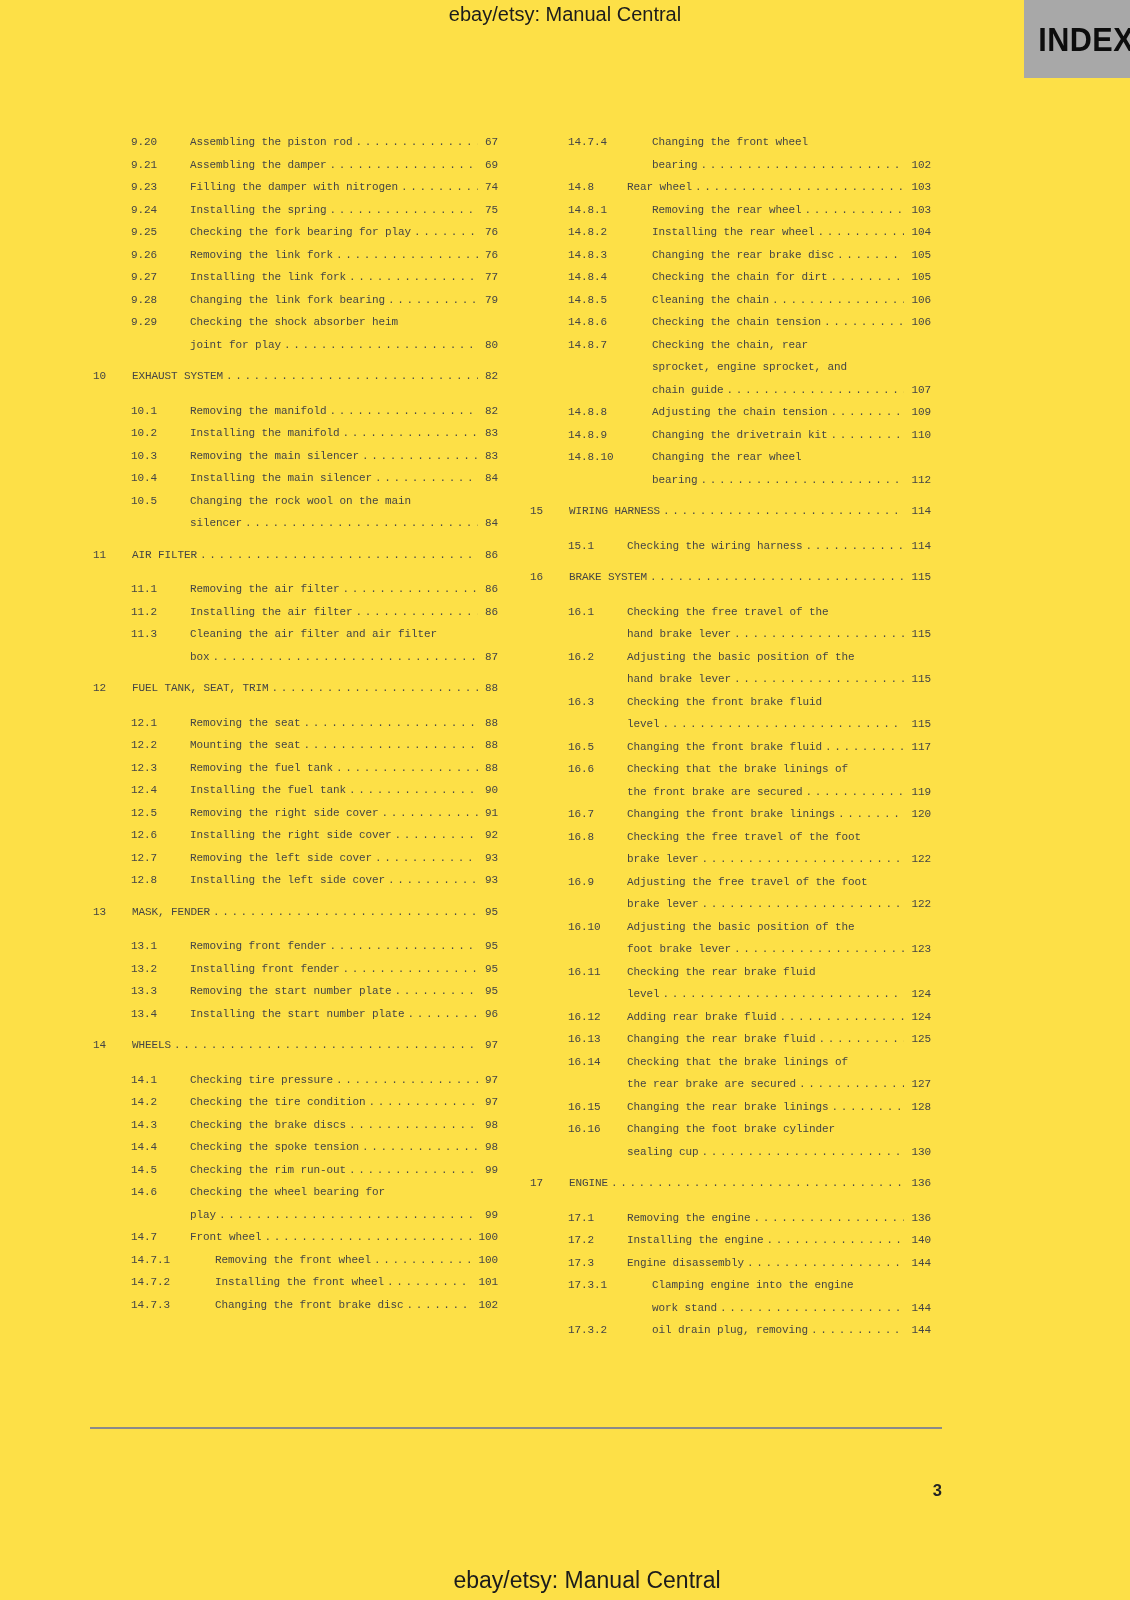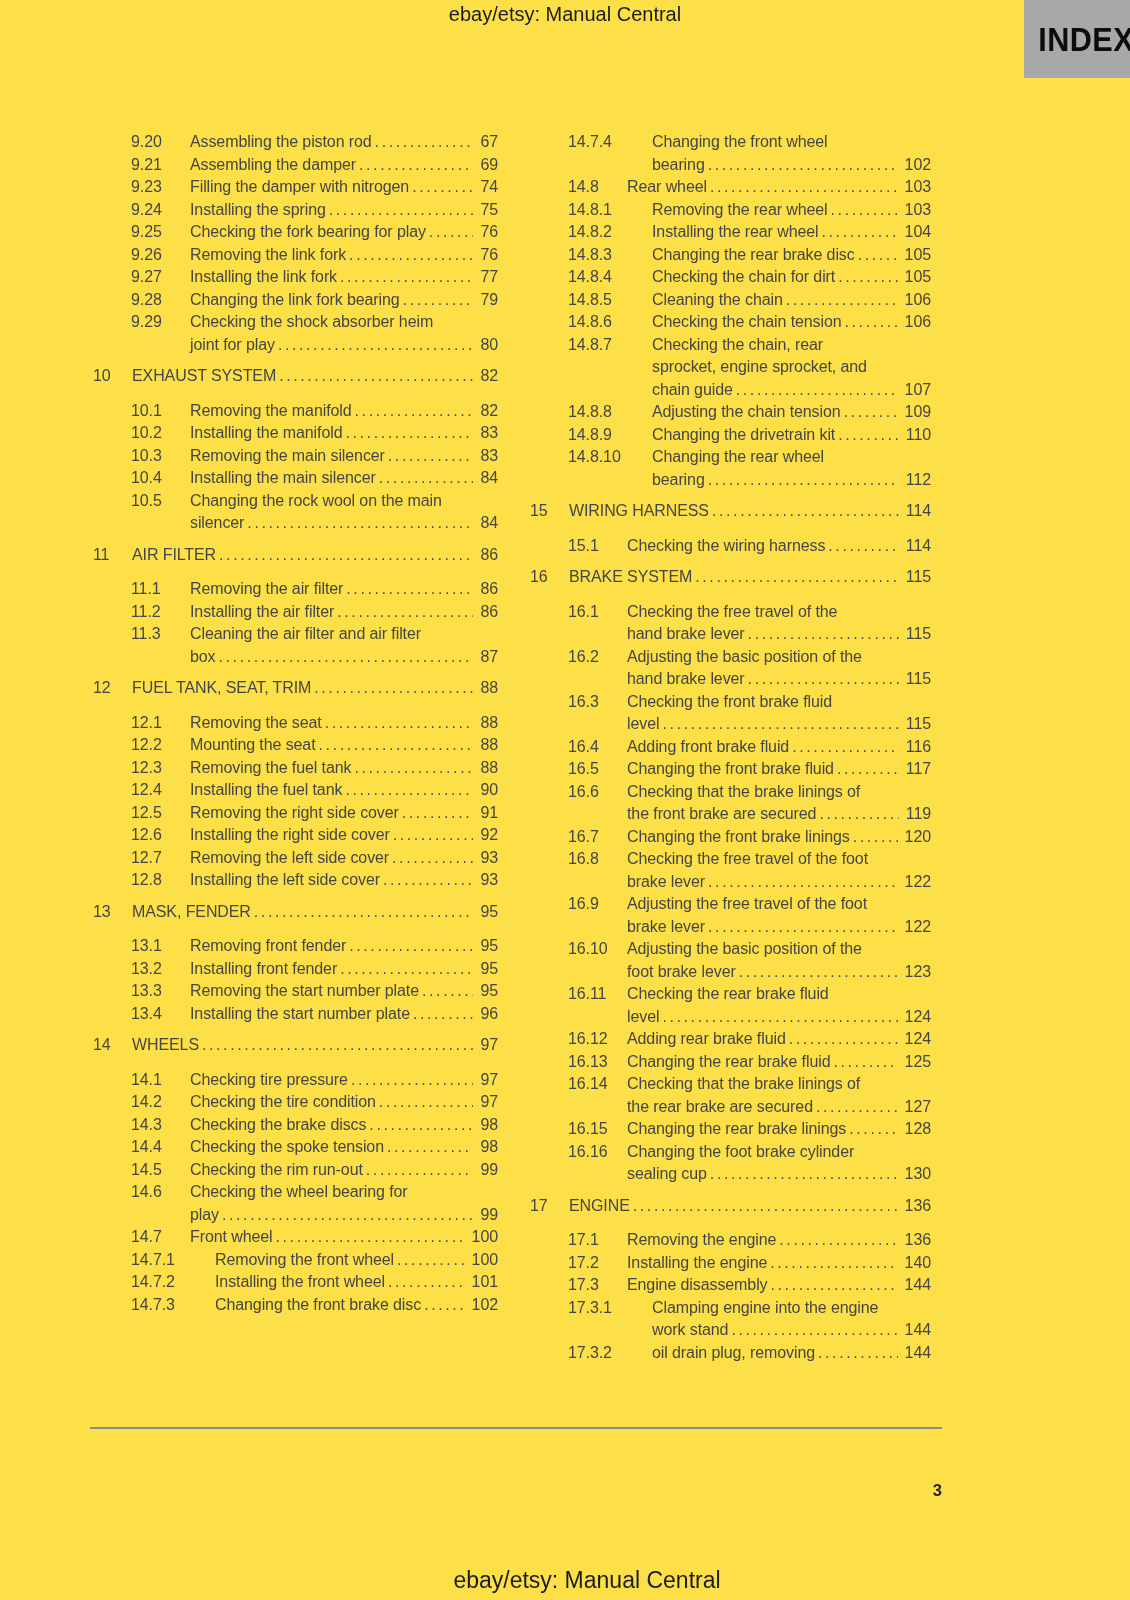--- a/index.html
+++ b/index.html
@@ -44,23 +44,24 @@
     font-weight: 700;
     color: #0d0d0d;
     transform: scaleX(0.9);
     letter-spacing: 0.5px;
   }
 
   
   .toc-col {
     position: absolute;
     top: 131px;
-    font-size: 16px;
+    font-size: 11px;
     line-height: 22.5px;
     letter-spacing: -0.1px;
+    font-family: Liberation Mono, monospace;
   }
   #toc-left  { left: 93px;  width: 405px; }
   #toc-right { left: 530px; width: 401px; }
 
   .entry {
     display: flex;
     align-items: baseline;
   }
   .entry .num { flex: 0 0 auto; }
   .lvl1 .num { width: 39px; }
@@ -769,30 +770,20 @@
         <span class="body">
           <span class="line">Checking the front brake fluid</span>
           <span class="lastline">
             <span class="txt">level</span>
             <span class="dots"></span>
             <span class="pg">115</span>
           </span>
         </span>
       </div>
       <div class="entry lvl2">
-        <span class="num">16.4</span>
-        <span class="body">
-          <span class="lastline">
-            <span class="txt">Adding front brake fluid</span>
-            <span class="dots"></span>
-            <span class="pg">116</span>
-          </span>
-        </span>
-      </div>
-      <div class="entry lvl2">
         <span class="num">16.5</span>
         <span class="body">
           <span class="lastline">
             <span class="txt">Changing the front brake fluid</span>
             <span class="dots"></span>
             <span class="pg">117</span>
           </span>
         </span>
       </div>
       <div class="entry lvl2">

